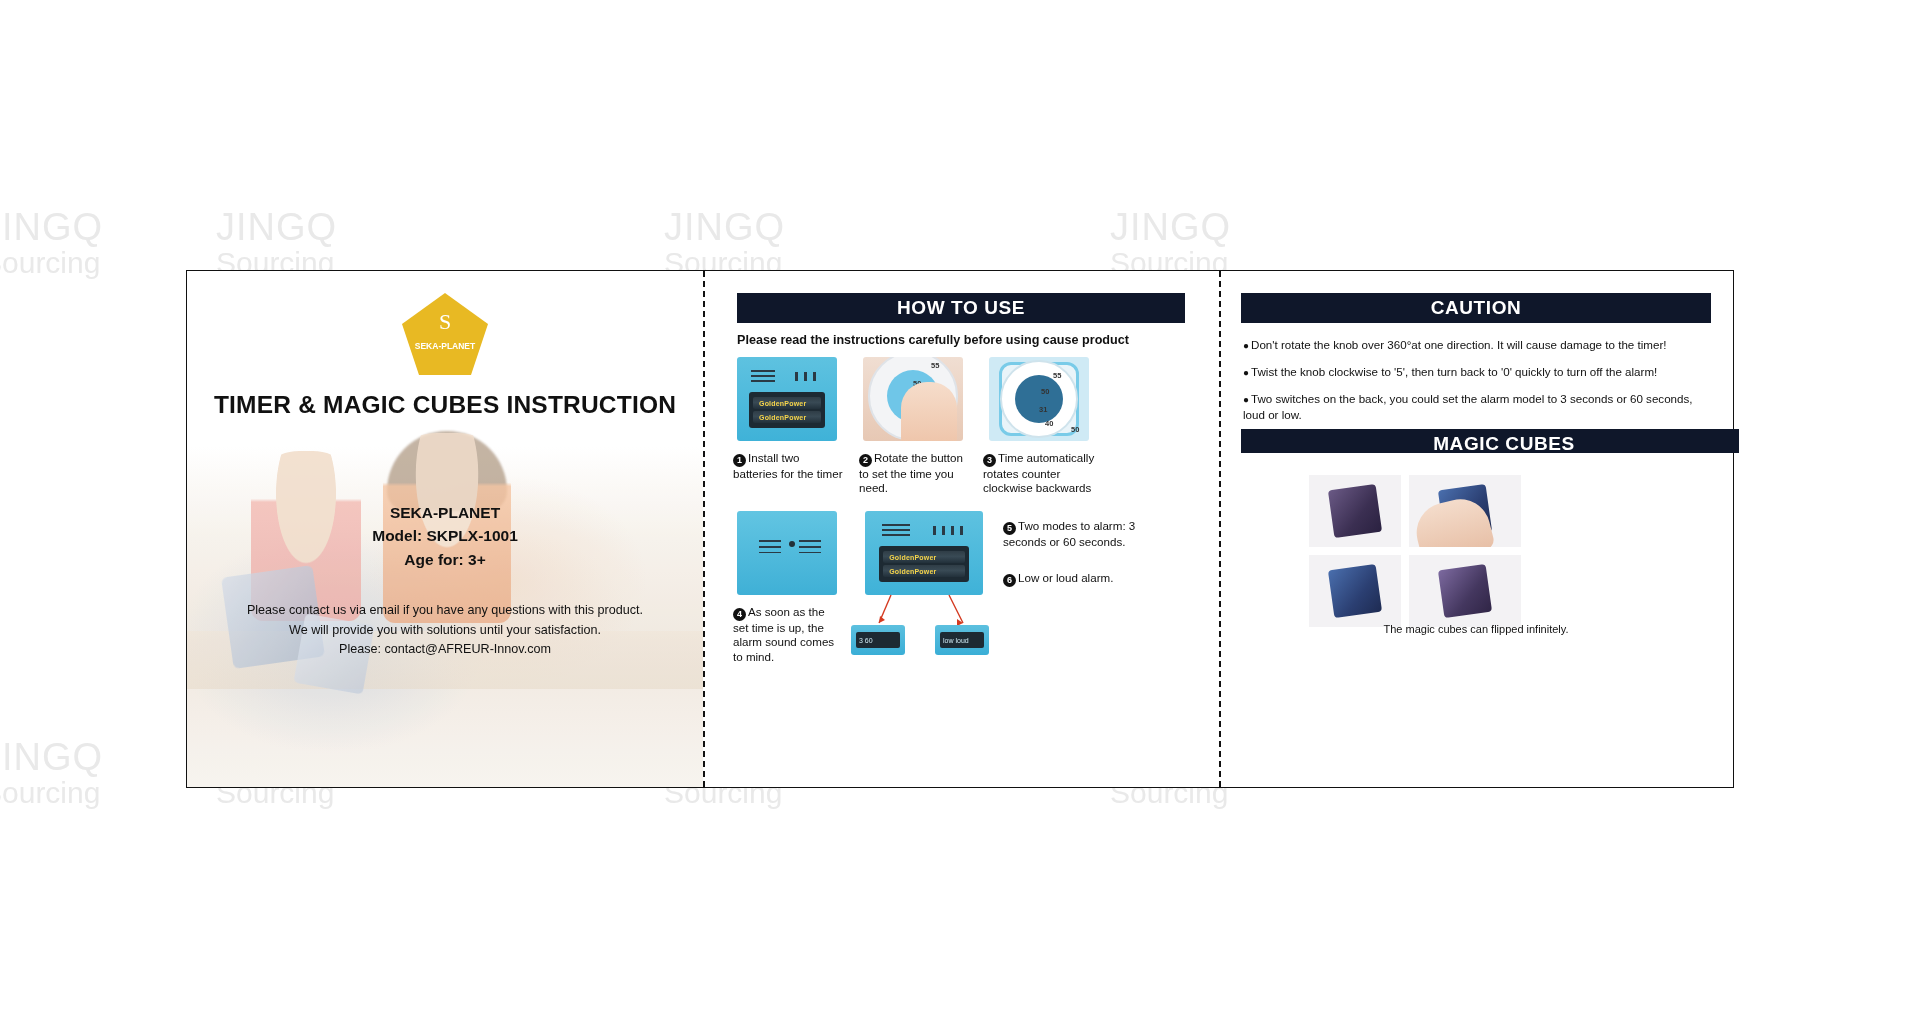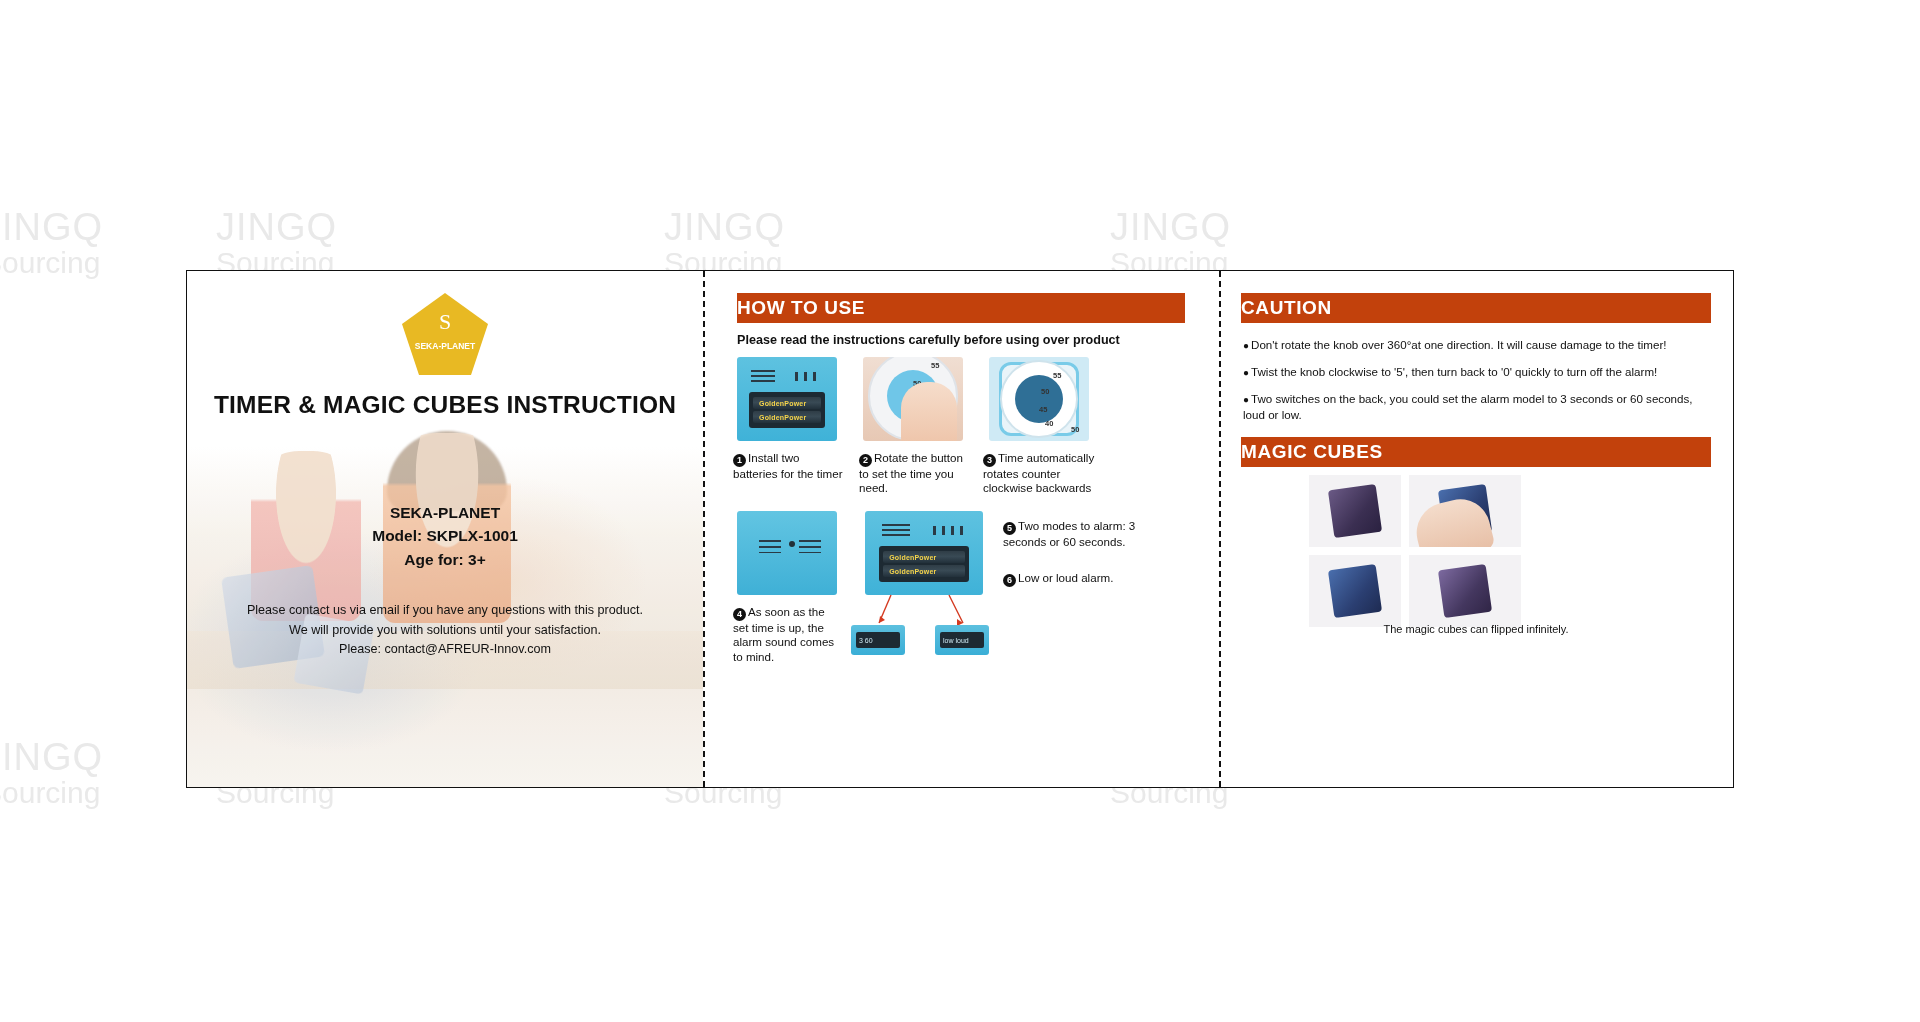--- a/index.html
+++ b/index.html
@@ -100,21 +100,21 @@
     position:absolute;left:0;right:0;top:230px;
     text-align:center;font-size:15.5px;font-weight:bold;color:#111;line-height:1.5;
   }
   .p1-contact{
     position:absolute;left:0;right:0;top:330px;
     text-align:center;font-size:12.6px;color:#111;line-height:1.55;
   }
 
   
   .bar{
-    background:#c2410c;color:#fff;
+    background:#0f172a;color:#fff;text-align:center;
     font-weight:bold;letter-spacing:.6px;
   }
 
   
   .p2-bar{
     position:absolute;left:34px;top:22px;width:448px;height:30px;
     font-size:19px;line-height:30px;
   }
   .p2-sub{
     position:absolute;left:34px;top:62px;width:460px;
@@ -215,22 +215,22 @@
     position:absolute;left:22px;top:22px;width:470px;height:30px;
     font-size:19px;line-height:30px;
   }
   .p3-list{
     position:absolute;left:24px;top:66px;width:474px;
     font-size:11.6px;color:#111;line-height:1.45;
   }
   .p3-list div{margin-bottom:10px;}
   .bullet{font-size:10px;margin-right:2px;}
   .p3-bar2{
-    position:absolute;left:22px;top:166px;width:470px;height:30px;
-    font-size:19px;line-height:30px;
+    position:absolute;left:22px;top:158px;width:470px;height:24px;
+    font-size:19px;line-height:30px;padding-left:28px;
   }
   .cube-cell{
     position:absolute;background:#f3f2f4;overflow:hidden;
   }
   .cb{
     position:absolute;left:50%;top:50%;transform:translate(-50%,-50%) rotate(-8deg);
     width:48px;height:48px;border-radius:4px;
   }
   .cb.purple{background:linear-gradient(135deg,#6b5a86,#3b2f52 60%,#2a2140);}
   .cb.blue{background:linear-gradient(135deg,#4a6fae,#2b3f72 60%,#1e2b52);}
@@ -326,21 +326,21 @@
       <div class="p1-contact">
         <div>Please contact us via email if you have any questions with this product.</div>
         <div>We will provide you with solutions until your satisfaction.</div>
         <div>Please: contact@AFREUR-Innov.com</div>
       </div>
     </div>
   </div>
 
   <div class="panel panel-2">
     <div class="bar p2-bar">HOW TO USE</div>
-    <div class="p2-sub">Please read the instructions carefully before using over product</div>
+    <div class="p2-sub">Please read the instructions carefully before using cause product</div>
 
     <div class="thumb timer-batt" style="left:34px;top:86px;width:100px;height:84px;">
       <div class="tb-vents"></div>
       <div class="tb-dots"></div>
       <div class="tb-slot">
         <div class="batt"></div>
         <div class="batt"></div>
       </div>
     </div>
     <div class="cap" style="left:30px;top:180px;width:110px;">
@@ -365,21 +365,21 @@
     <div class="thumb timer-front" style="left:286px;top:86px;width:100px;height:84px;">
       <div class="tf-body">
         <div class="tf-dial">
           <div class="tf-ring"></div>
         </div>
       </div>
       <div class="tick" style="left:26px;top:14px;">55</div>
       <div class="tick" style="left:62px;top:14px;">5</div>
       <div class="tick" style="left:14px;top:30px;">50</div>
       <div class="tick" style="left:78px;top:32px;">10</div>
-      <div class="tick" style="left:12px;top:48px;">45</div>
+      <div class="tick" style="left:12px;top:48px;">31</div>
       <div class="tick" style="left:80px;top:48px;">40</div>
       <div class="tick" style="left:18px;top:62px;">40</div>
       <div class="tick" style="left:74px;top:62px;">25</div>
       <div class="tick" style="left:44px;top:68px;">50</div>
     </div>
     <div class="cap" style="left:280px;top:180px;width:118px;">
       <span class="num">3</span><span>Time automatically rotates counter clockwise backwards</span>
     </div>
 
     <div class="thumb timer-plain" style="left:34px;top:240px;width:100px;height:84px;">

